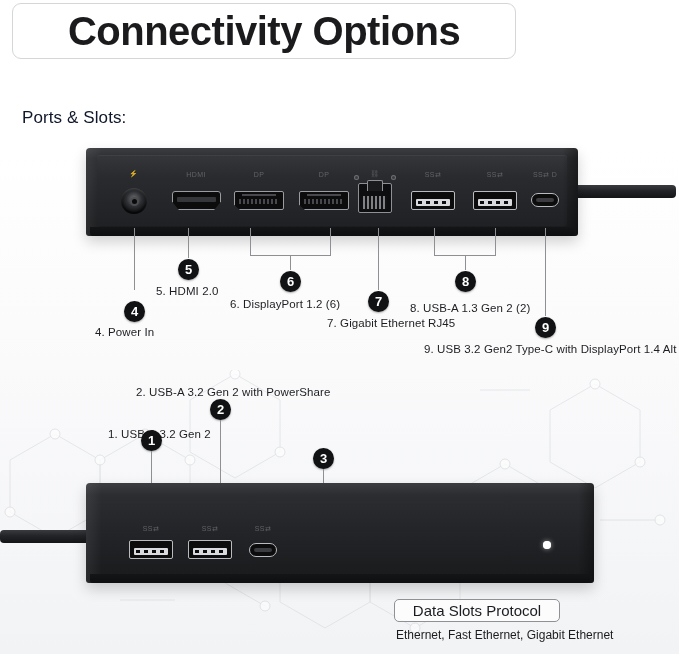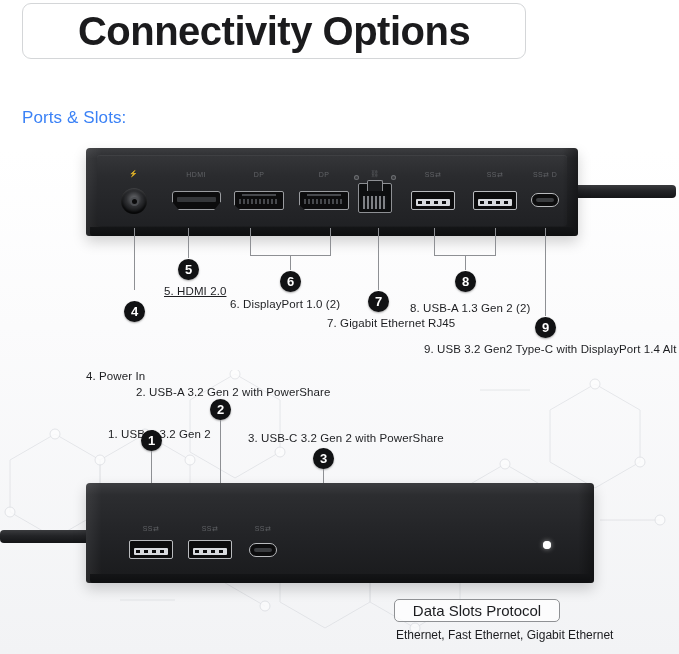--- a/index.html
+++ b/index.html
@@ -30,42 +30,42 @@
     position: absolute;
     left: 0; top: 150px;
     width: 679px; height: 504px;
     background: linear-gradient(180deg, #ffffff 0%, #fbfbfc 35%, #f2f3f5 100%);
     pointer-events: none;
   }
 
   
   .title-pill {
     position: absolute;
-    left: 22px; top: 3px;
+    left: 12px; top: 3px;
     width: 504px; height: 56px;
     border: 1px solid #d4d6d8;
     border-radius: 9px;
     background: #ffffff;
     display: flex;
     align-items: center;
     justify-content: center;
   }
   .title-pill .t {
     font-size: 40px;
     font-weight: 700;
     letter-spacing: -0.5px;
     color: #1b1b1d;
     white-space: nowrap;
   }
 
   .section-label {
     position: absolute;
     left: 22px; top: 108px;
     font-size: 17px;
-    color: #3b82f6;
+    color: #0f172a;
     letter-spacing: 0.1px;
   }
 
   
   .dock {
     position: absolute;
     background: linear-gradient(180deg,#3c3d40 0%,#2c2d30 12%,#222326 55%,#191a1c 100%);
     border-radius: 4px 4px 3px 3px;
     box-shadow: 0 6px 14px rgba(0,0,0,0.18);
   }
@@ -381,44 +381,43 @@
   <div class="leader v" style="left:290px; top:256px; height:14px;"></div>
 
   <div class="leader v" style="left:378px; top:228px; height:62px;"></div>
 
   <div class="bracket" style="left:434px; top:228px; width:62px; height:28px;"></div>
   <div class="leader v" style="left:465px; top:256px; height:14px;"></div>
 
   <div class="leader v" style="left:545px; top:228px; height:88px;"></div>
 
   <div class="marker" style="left:124px; top:301px;">4</div>
-  <div class="caption" style="left:86px; top:326px;margin-top:44px;">4. Power In</div>
+  <div class="caption" style="left:95px; top:326px;">4. Power In</div>
 
   <div class="marker" style="left:178px; top:259px;">5</div>
-  <div class="caption" style="left:164px; top:285px;text-decoration:underline;">5. HDMI 2.0</div>
+  <div class="caption" style="left:156px; top:285px;">5. HDMI 2.0</div>
 
   <div class="marker" style="left:280px; top:271px;">6</div>
-  <div class="caption" style="left:230px; top:298px;">6. DisplayPort 1.0 (2)</div>
+  <div class="caption" style="left:230px; top:298px;">6. DisplayPort 1.2 (6)</div>
 
   <div class="marker" style="left:368px; top:291px;">7</div>
   <div class="caption" style="left:327px; top:317px;">7. Gigabit Ethernet RJ45</div>
 
   <div class="marker" style="left:455px; top:271px;">8</div>
   <div class="caption" style="left:410px; top:302px;">8. USB-A 1.3 Gen 2 (2)</div>
 
   <div class="marker" style="left:535px; top:317px;">9</div>
   <div class="caption" style="left:424px; top:343px;">9. USB 3.2 Gen2 Type-C with DisplayPort 1.4 Alt Mode</div>
 
   <div class="caption" style="left:136px; top:386px;">2. USB-A 3.2 Gen 2 with PowerShare</div>
   <div class="marker" style="left:210px; top:399px;">2</div>
 
   <div class="caption" style="left:108px; top:428px;">1. USB-A 3.2 Gen 2</div>
   <div class="marker" style="left:141px; top:430px;">1</div>
 
-  <div class="caption" style="left:248px; top:432px;">3. USB-C 3.2 Gen 2 with PowerShare</div>
   <div class="marker" style="left:313px; top:448px;">3</div>
 
   <div class="leader v" style="left:151px; top:451px; height:75px;"></div>
   <div class="leader v" style="left:220px; top:420px; height:93px;"></div>
   <div class="leader v" style="left:323px; top:469px; height:75px;"></div>
   <div class="leader h" style="left:283px; top:543px; width:41px;"></div>
 
   <div class="cable left"></div>
 
   <div class="dock front">

